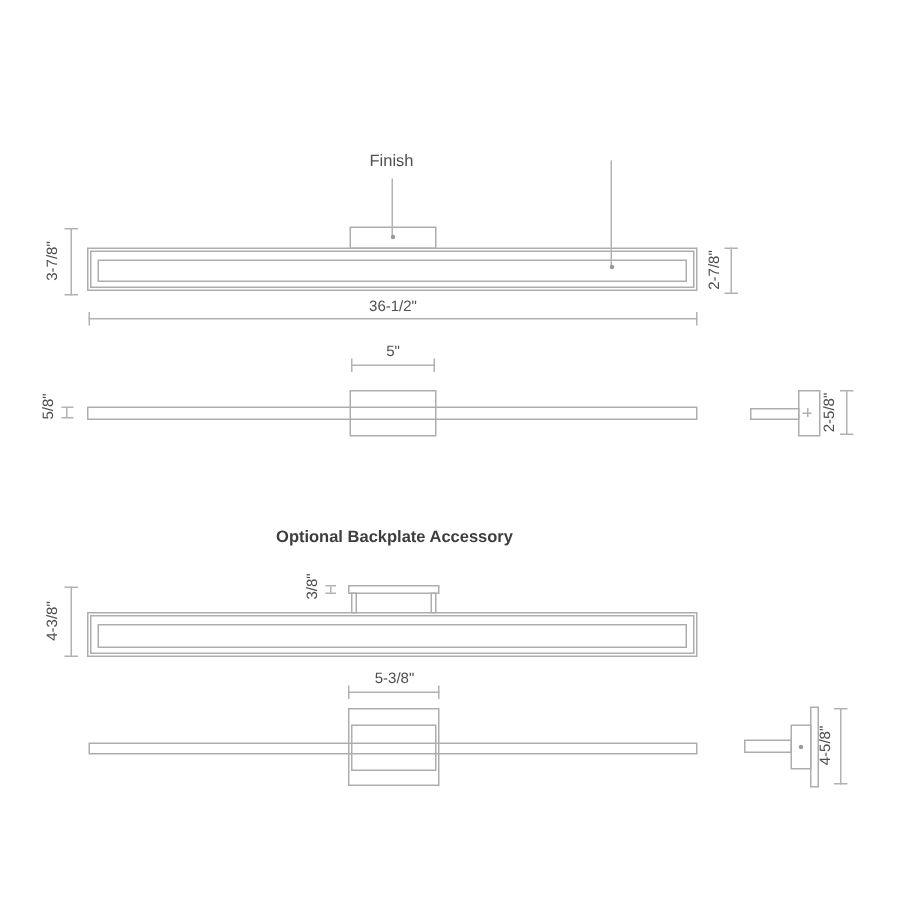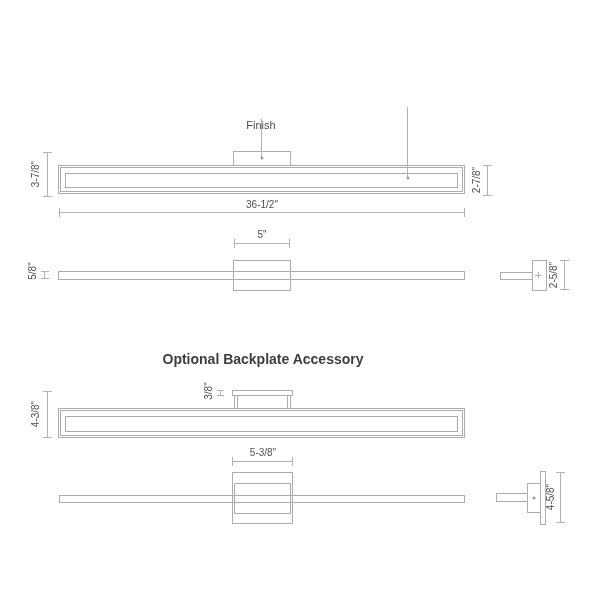--- a/index.html
+++ b/index.html
@@ -9,38 +9,38 @@
   }
   .box { position:absolute; border:1px solid #adadad; box-sizing:border-box; background:transparent; }
   .ln  { position:absolute; background:#b2b2b2; }
   .txt {
     position:absolute; color:#4f4f4f; font-size:10px; line-height:1;
     white-space:nowrap; transform:translate(-50%,-50%);
   }
   .txt.v { transform:translate(-50%,-50%) rotate(-90deg); }
   .lbl { font-size:11px; }
   .title {
-    position:absolute; color:#3e3e3e; font-size:14px; font-weight:bold;
+    position:absolute; color:#3e3e3e; font-size:11px; font-weight:bold;
     line-height:1; white-space:nowrap; transform:translate(-50%,-50%);
   }
   .dot { position:absolute; width:3px; height:3px; border-radius:50%; background:#9a9a9a;
          transform:translate(-50%,-50%); }
 </style>
 </head>
 <body>
 
 <div class="canvas">
 
   <div class="box" style="left:233px; top:151px; width:58px; height:15px;"></div>
 
   <div class="box" style="left:58px; top:165px; width:407px; height:29px;"></div>
   <div class="box" style="left:60px; top:167px; width:403px; height:25px;"></div>
   <div class="box" style="left:65px; top:173px; width:393px; height:15px;"></div>
 
-  <div class="txt lbl" style="left:261px; top:125px;">Finish</div>
+  <div class="txt lbl" style="left:261px; top:108px;">Finish</div>
   <div class="ln" style="left:261px; top:119px; width:1px; height:38px;"></div>
   <div class="dot" style="left:262px; top:158px;"></div>
 
   <div class="ln" style="left:407px; top:107px; width:1px; height:70px;"></div>
   <div class="dot" style="left:408px; top:178px;"></div>
 
   <div class="ln" style="left:47px; top:152px; width:1px; height:45px;"></div>
   <div class="ln" style="left:43px; top:152px; width:9px; height:1px;"></div>
   <div class="ln" style="left:43px; top:196px; width:9px; height:1px;"></div>
   <div class="txt v" style="left:36px; top:174px;">3-7/8"</div>

